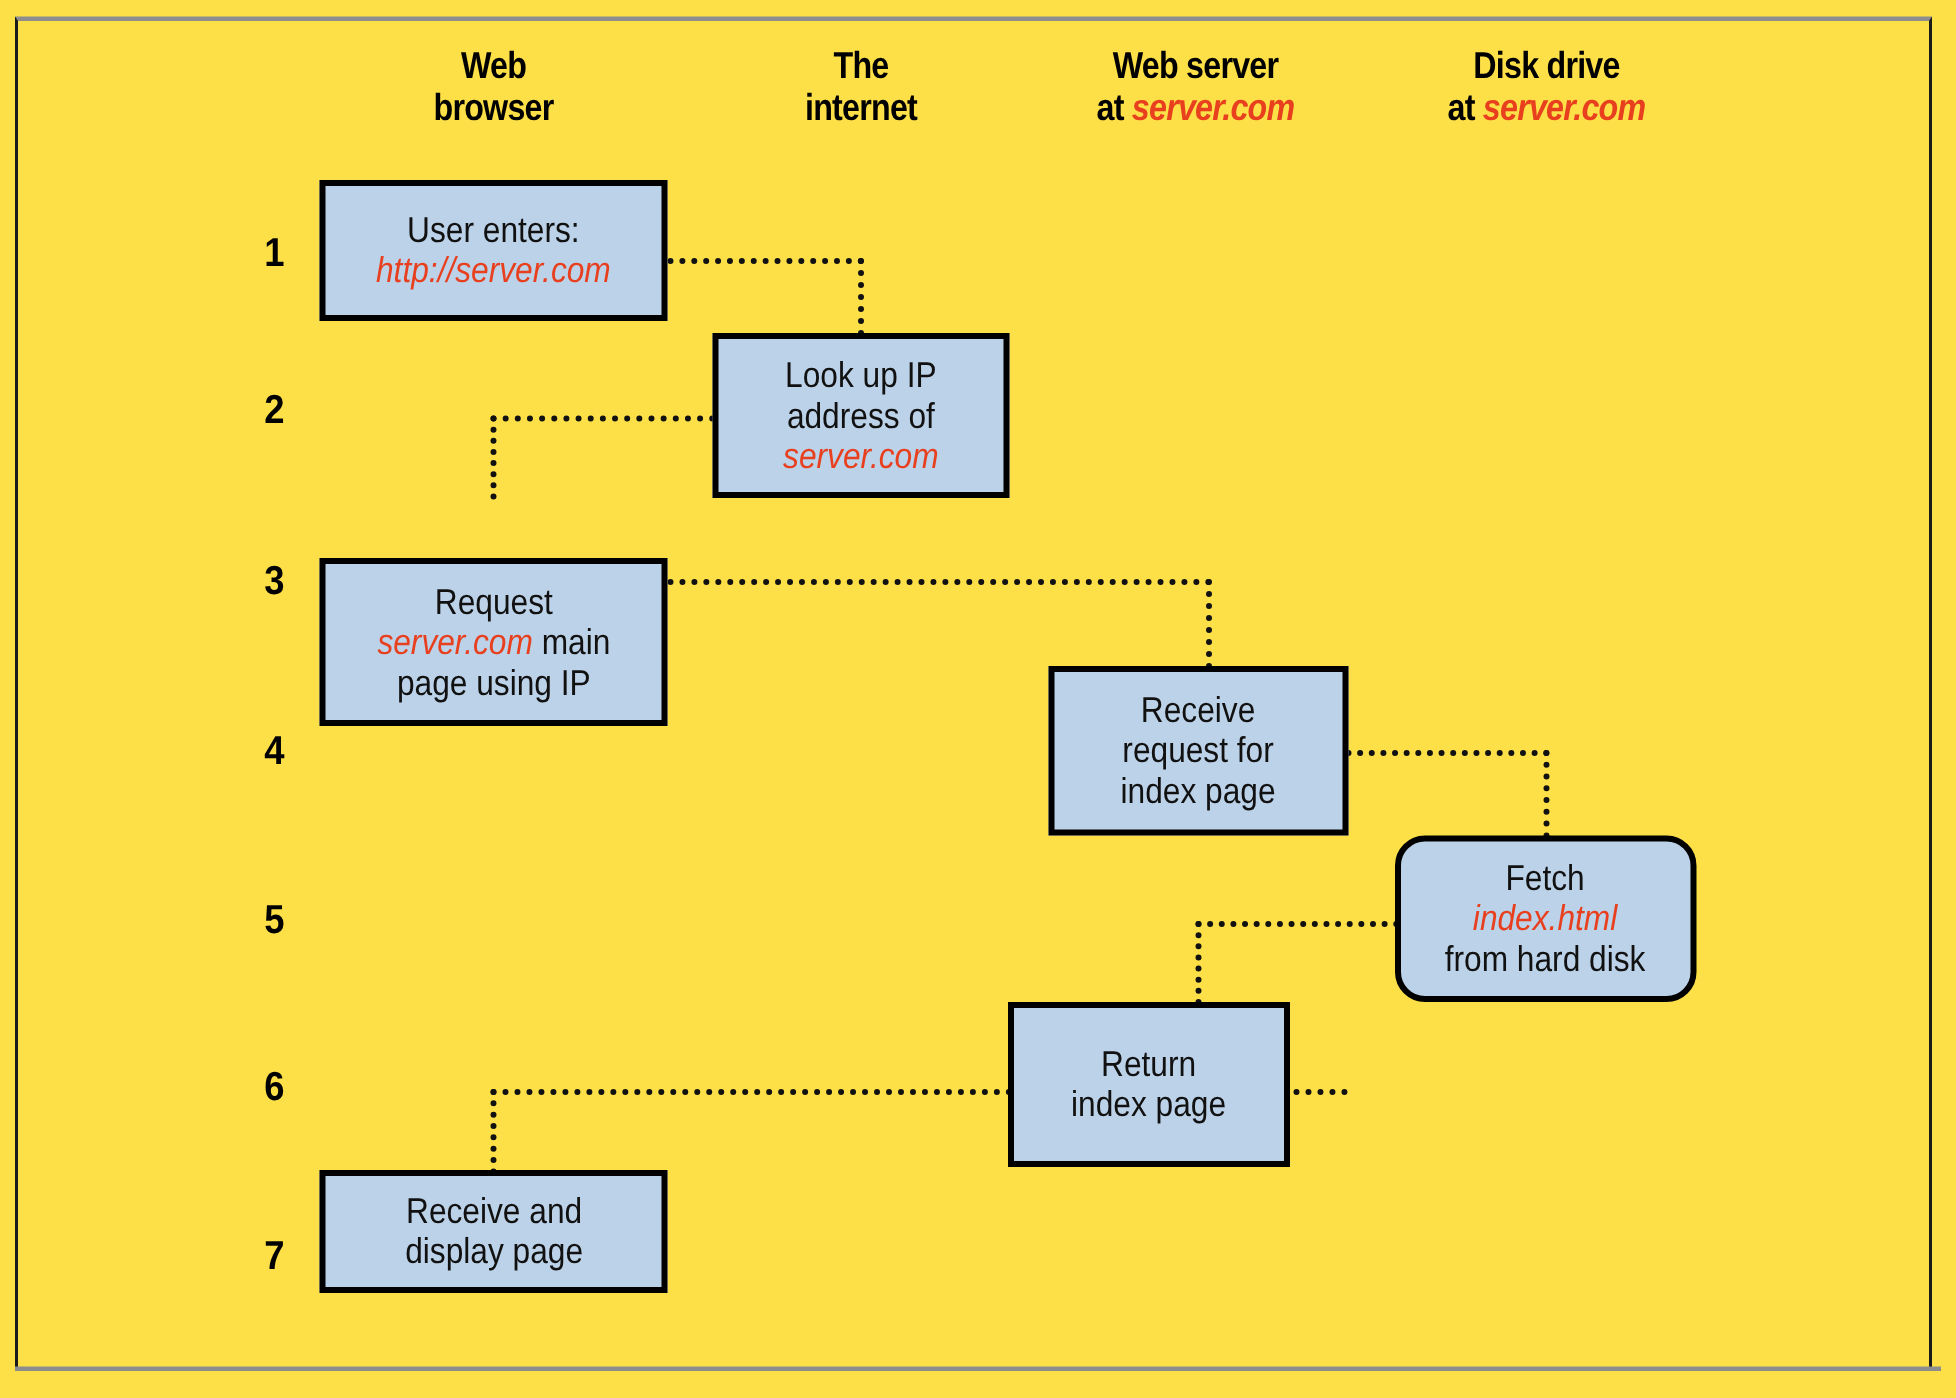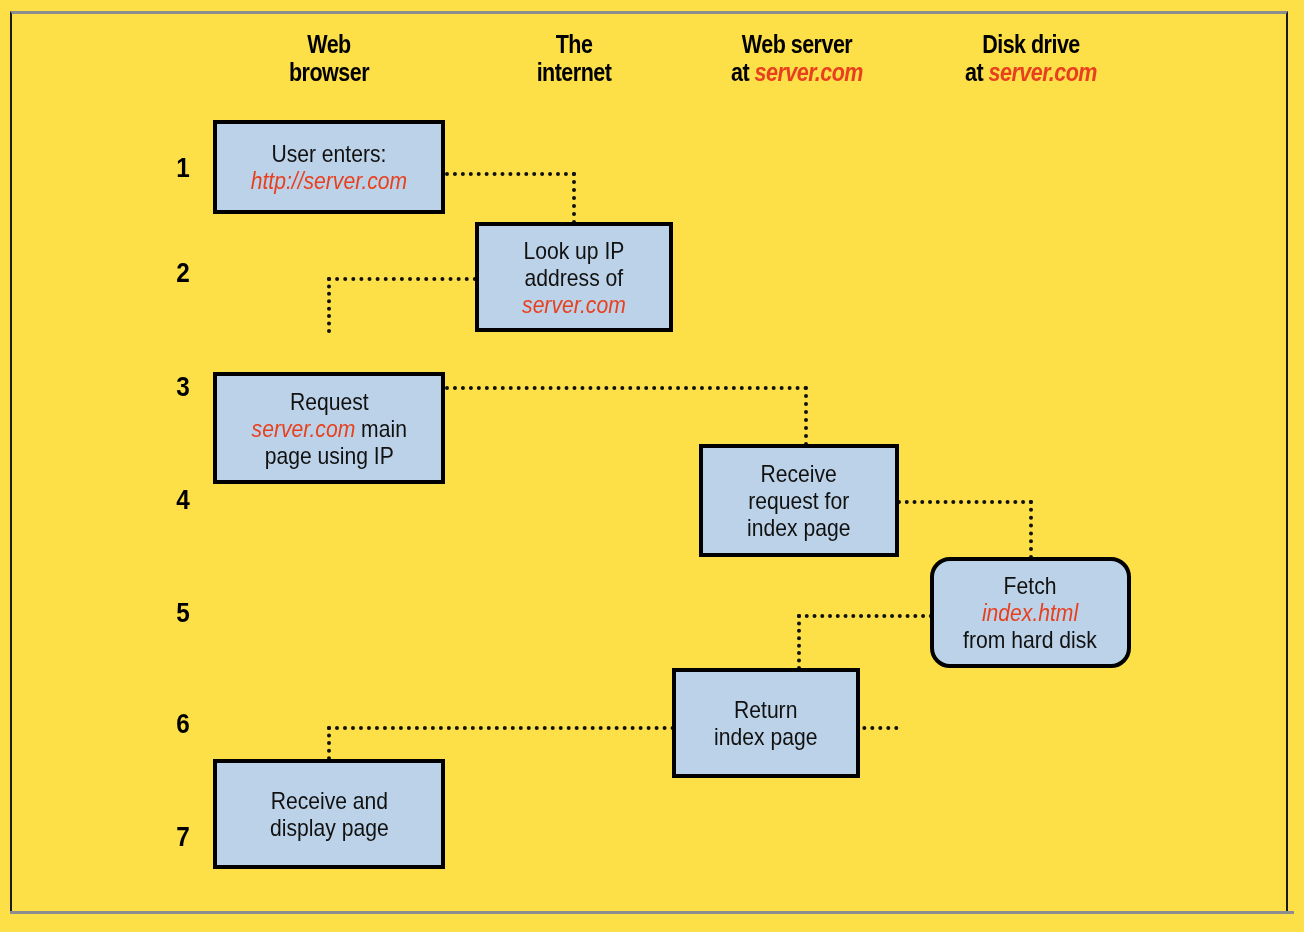--- a/index.html
+++ b/index.html
@@ -199,20 +199,20 @@
     </div>
   </div>
 
   <div class="box" style="left:659px; top:668px; width:188px; height:110px;margin-left:13px;">
     <div class="inner">
       <div><span>Return</span></div>
       <div><span>index page</span></div>
     </div>
   </div>
 
-  <div class="box" style="left:213px; top:759px; width:232px; height:110px;">
+  <div class="box" style="left:213px; top:780px; width:232px; height:82px;">
     <div class="inner">
       <div><span>Receive and</span></div>
       <div><span>display page</span></div>
     </div>
   </div>
 
 </div>
 
 </body></html>

